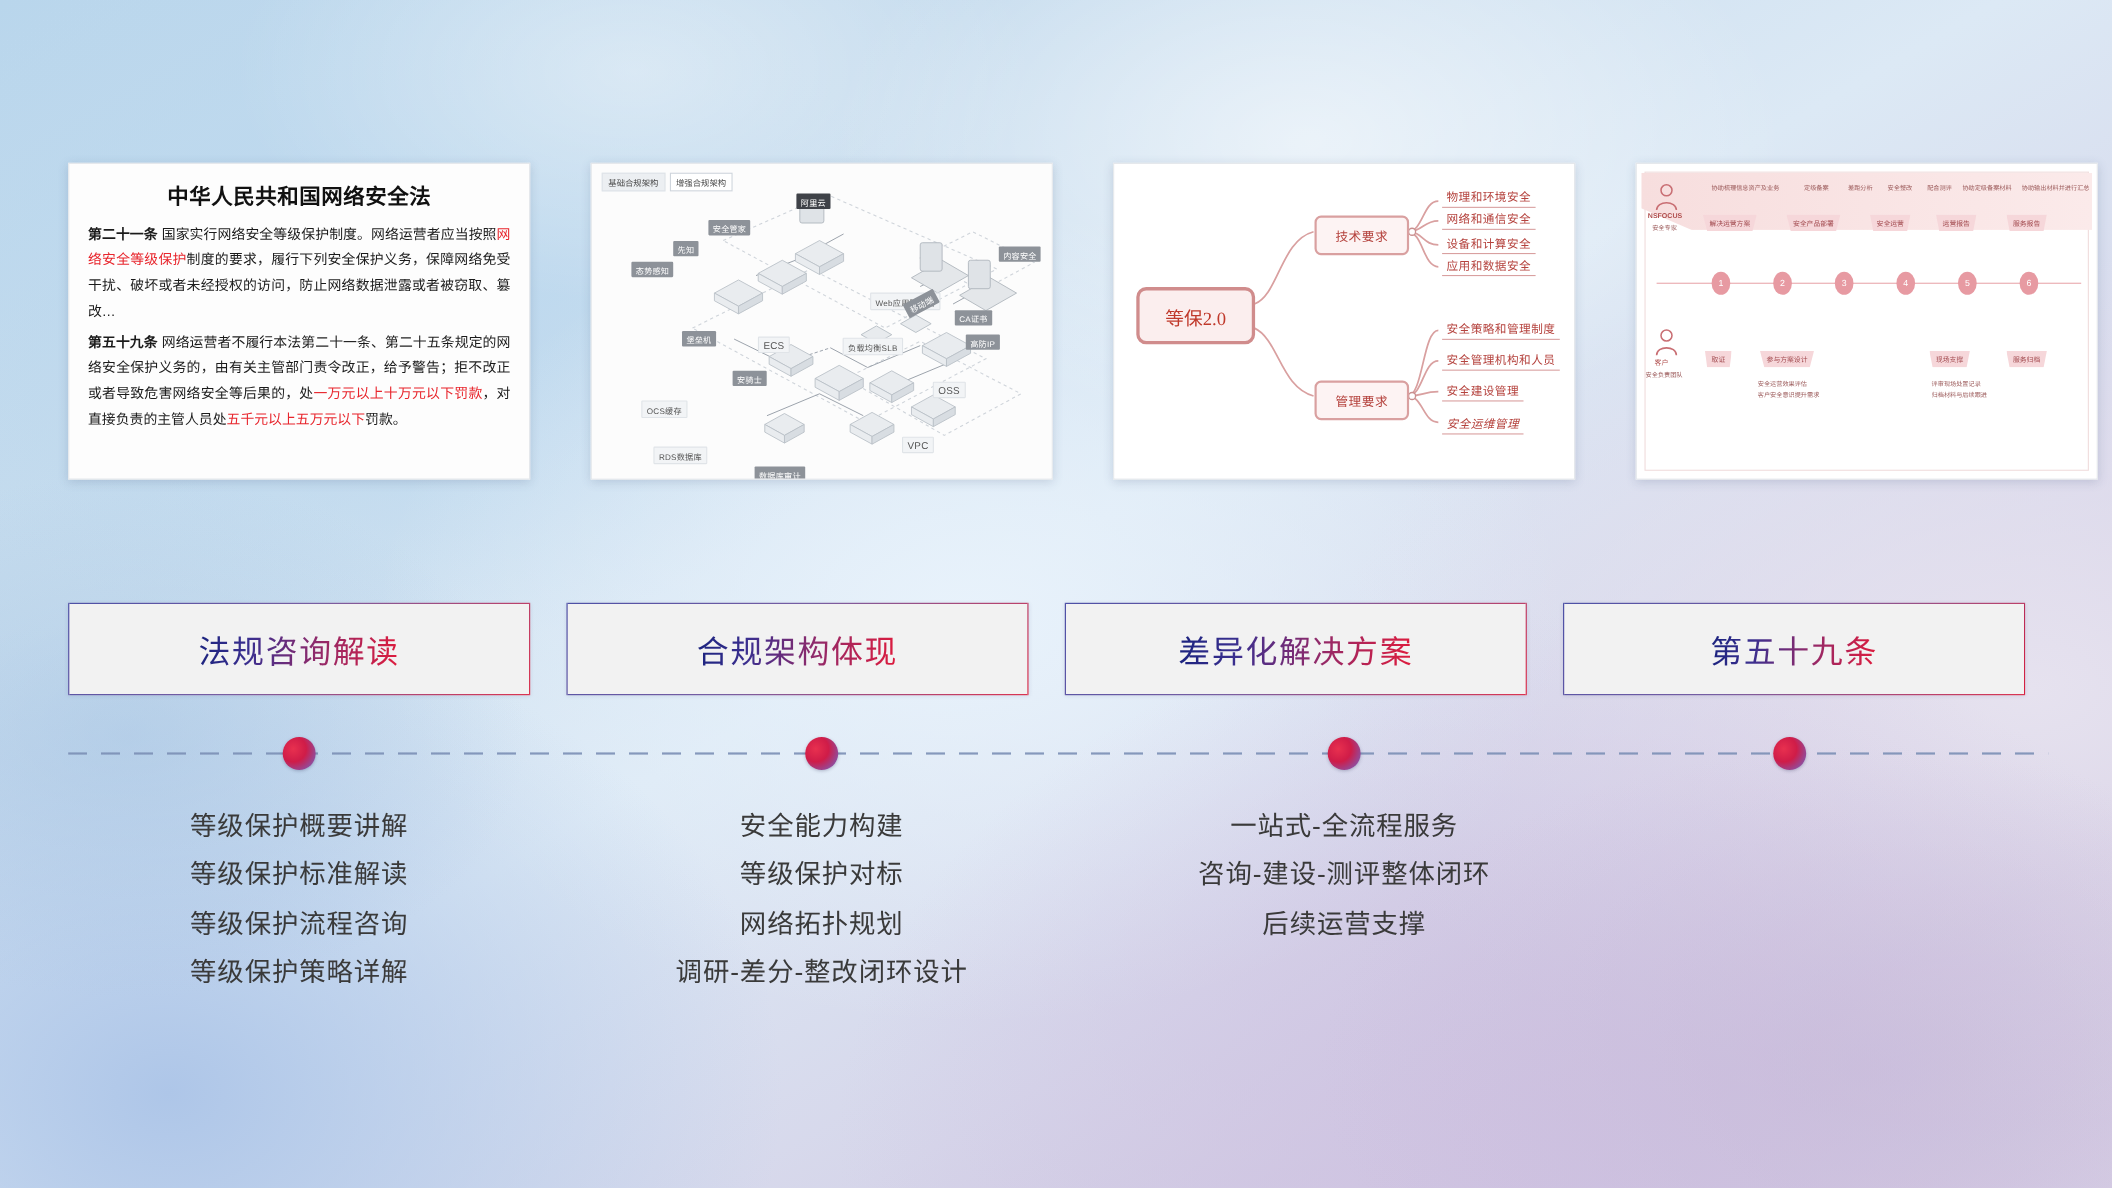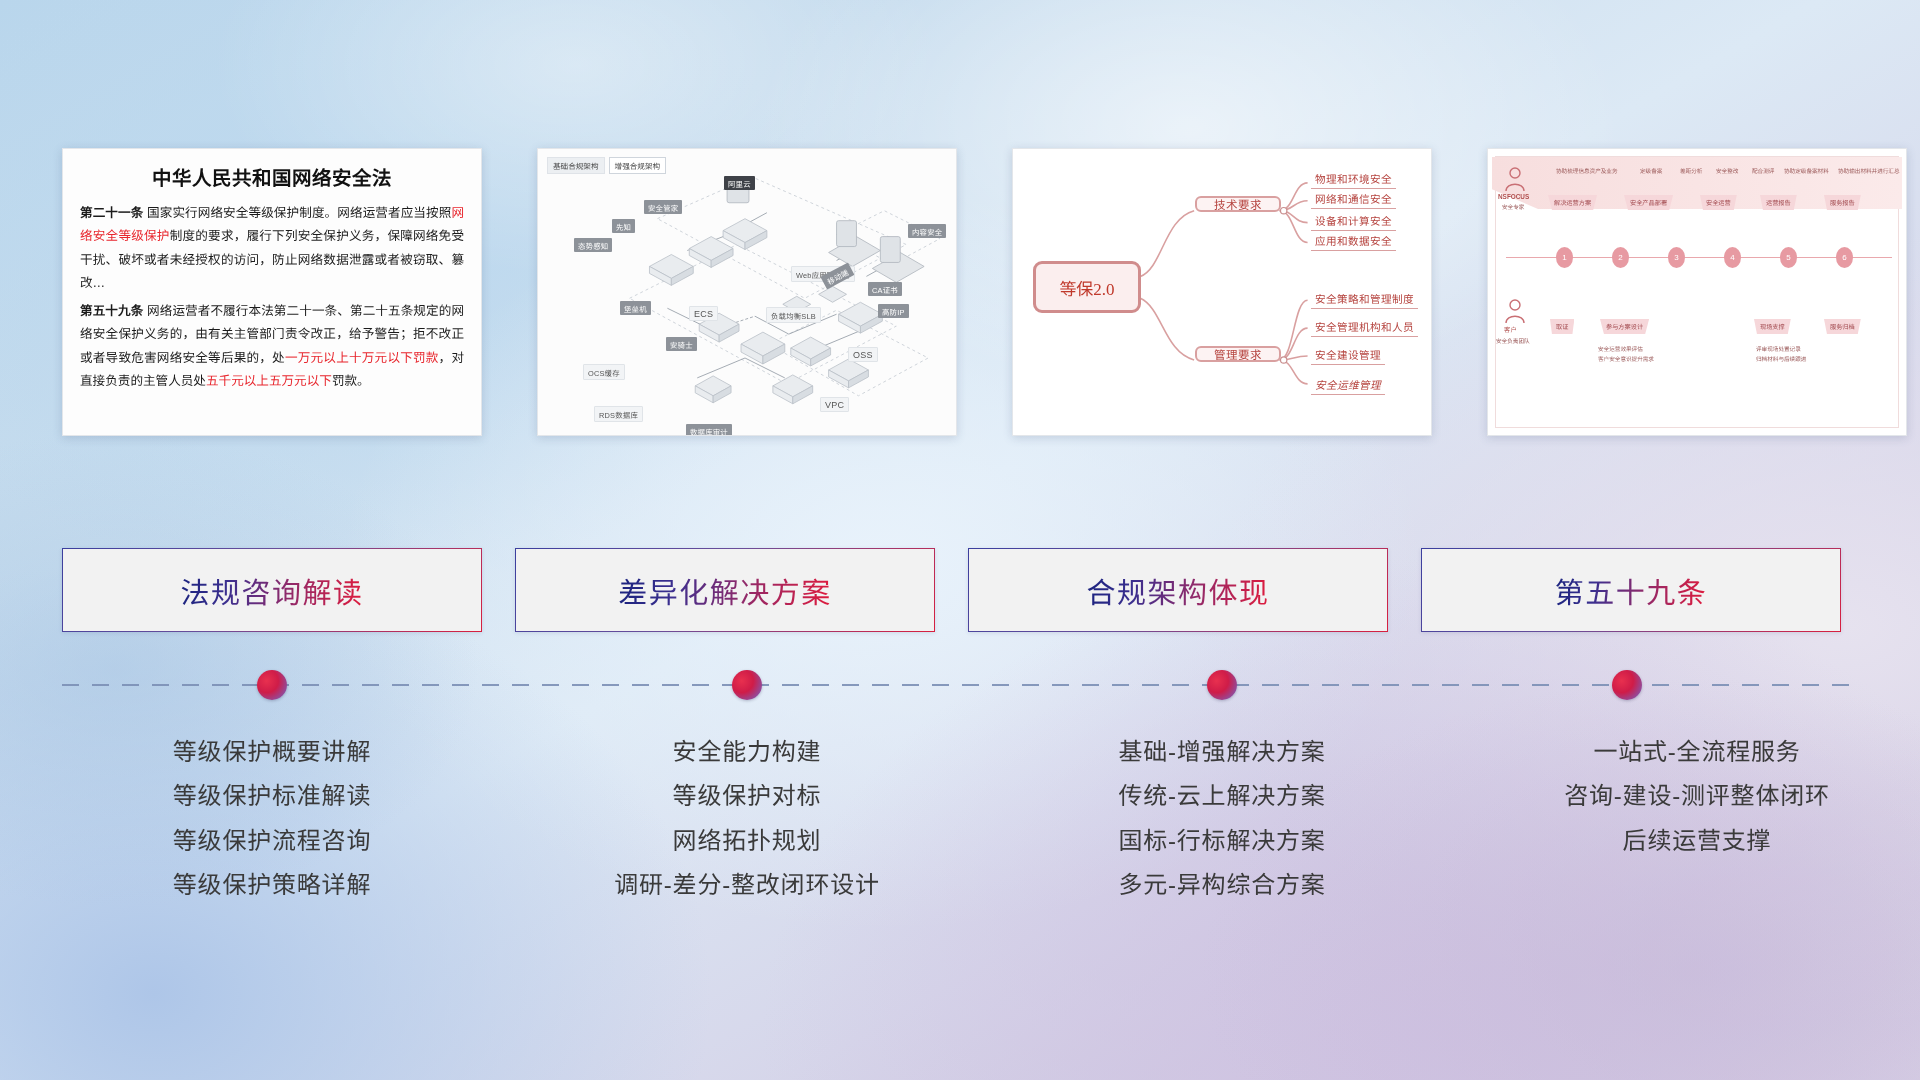--- a/index.html
+++ b/index.html
@@ -83,21 +83,21 @@
     position: absolute; left: 20px; top: 112px;
     width: 108px; height: 52px; border: 3px solid #d08c8c;
     background: #fbeeee; border-radius: 9px;
     display: flex; align-items: center; justify-content: center;
     font-size: 17px; color: #c0392b; font-family: "Liberation Serif", serif;
   }
   .mind-b {
     position: absolute; border: 2px solid #d9a0a0; background: #fdf3f3;
     border-radius: 6px; display: flex; align-items: center; justify-content: center;
     font-size: 11.5px; color: #b5433e; font-family: "Liberation Serif", serif;
-    width: 86px; height: 16px; letter-spacing: .5px;
+    width: 86px; height: 36px; letter-spacing: .5px;
   }
   .mind-leaf {
     position: absolute; font-size: 10.6px; color: #b5433e;
     font-family: "Liberation Serif", serif; white-space: nowrap;
     border-bottom: 1.6px solid #d9a0a0; padding: 0 4px 2px 4px; letter-spacing: .4px;
   }
 
   
   .nsf { position: absolute; inset: 0; background: #fff; padding: 6px; }
   .nsf-inner { position: absolute; inset: 7px; border: 1px solid #f0dcdc; }
@@ -377,24 +377,24 @@
         <div class="nsf-t" style="left:268px;top:206px;">归档材料与后续跟进</div>
       </div>
     </div>
   </div>
 
   <div class="banner-row">
     <div class="banner">
       <span class="banner-txt">法规咨询解读</span>
     </div>
     <div class="banner">
+      <span class="banner-txt">合规架构体现</span>
+    </div>
+    <div class="banner">
       <span class="banner-txt">差异化解决方案</span>
-    </div>
-    <div class="banner">
-      <span class="banner-txt">合规架构体现</span>
     </div>
     <div class="banner">
       <span class="banner-txt">第五十九条</span>
     </div>
   </div>
 
   <div class="tl-line"></div>
   <div class="tl-dot" style="left:257px;"></div>
   <div class="tl-dot" style="left:732px;"></div>
   <div class="tl-dot" style="left:1207px;"></div>
@@ -407,25 +407,19 @@
       <div class="list-item">等级保护流程咨询</div>
       <div class="list-item">等级保护策略详解</div>
     </div>
     <div class="list-col">
       <div class="list-item">安全能力构建</div>
       <div class="list-item">等级保护对标</div>
       <div class="list-item">网络拓扑规划</div>
       <div class="list-item">调研-差分-整改闭环设计</div>
     </div>
     <div class="list-col">
-      <div class="list-item">基础-增强解决方案</div>
-      <div class="list-item">传统-云上解决方案</div>
-      <div class="list-item">国标-行标解决方案</div>
-      <div class="list-item">多元-异构综合方案</div>
-    </div>
-    <div class="list-col">
       <div class="list-item">一站式-全流程服务</div>
       <div class="list-item">咨询-建设-测评整体闭环</div>
       <div class="list-item">后续运营支撑</div>
     </div>
   </div>
 
 </div>
 
 </body></html>

